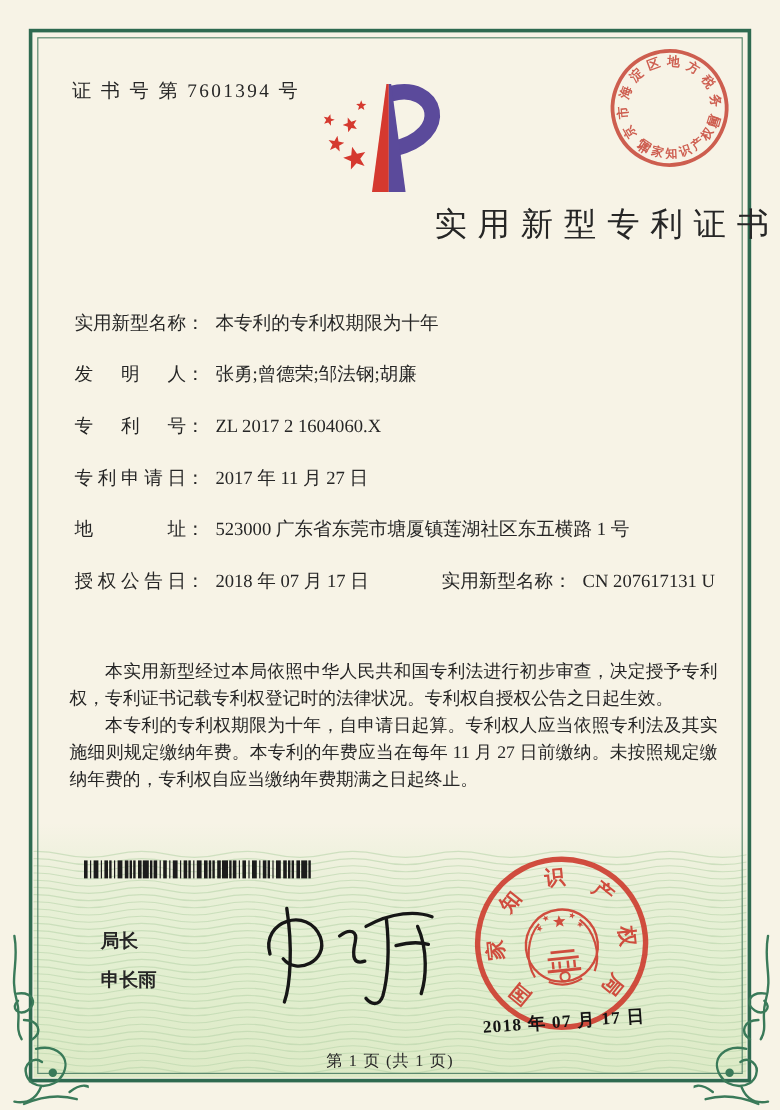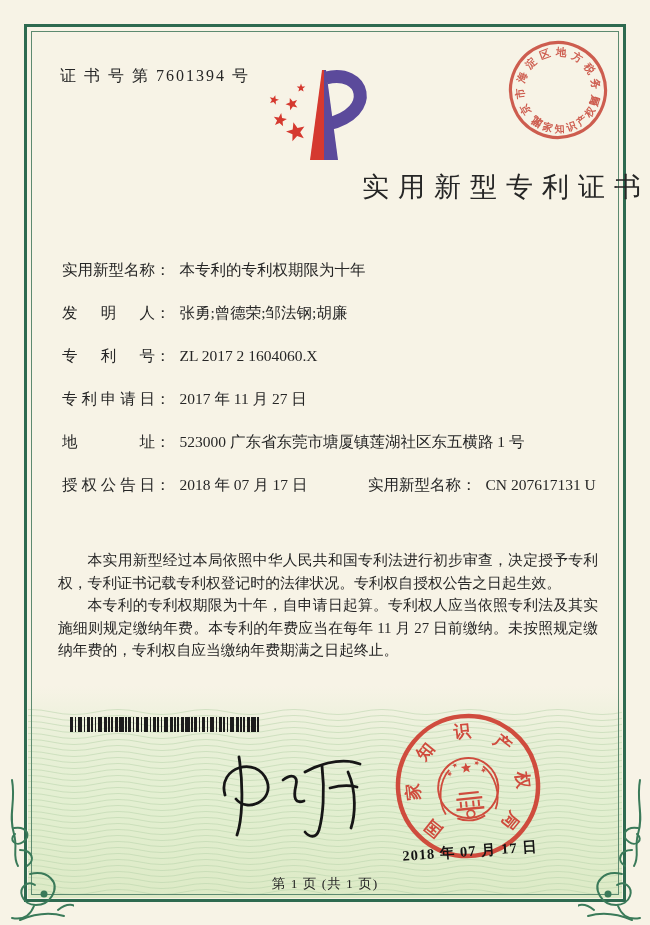--- a/index.html
+++ b/index.html
@@ -227,20 +227,24 @@
       <div class="bar" style="width: 1.5px;"></div>
       <div class="bar" style="width: 4.5px;"></div>
       <div class="bar" style="width: 3px;"></div>
       <div class="bar" style="width: 1.5px;"></div>
       <div class="bar" style="width: 1.5px;"></div>
       <div class="bar" style="width: 3px;"></div>
       <div class="bar" style="width: 4.5px;"></div>
       <div class="bar" style="width: 1.5px;"></div>
     </div>
 
+  <div class="director">
+    <div>局长</div>
+    <div>申长雨</div>
+  </div>
 
   <svg class="signature" width="175" height="100" viewBox="190 740 175 100" title="申长雨">
     <g fill="none" stroke="#161616" stroke-width="2.8" stroke-linecap="round">
       <path d="M225,795 c-8,-28 32,-40 42,-14 c7,20 -20,32 -31,18"></path>
       <path d="M239,757 c5,32 3,64 -2,78"></path>
       <path d="M283,780 c9,-7 15,-4 13,5 c-3,13 -1,19 8,16"></path>
       <path d="M305,772 c22,-12 42,-13 55,-8"></path>
       <path d="M322,766 c3,26 1,50 -3,64 c-3,9 -10,7 -14,2"></path>
       <path d="M348,772 c9,20 7,44 3,56"></path>
       <path d="M330,788 c11,-3 20,-3 27,-1"></path>

